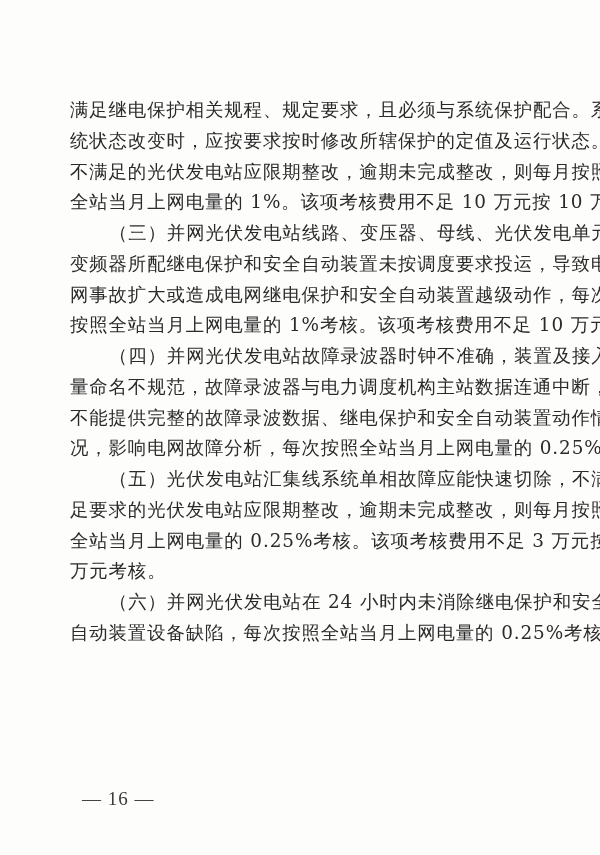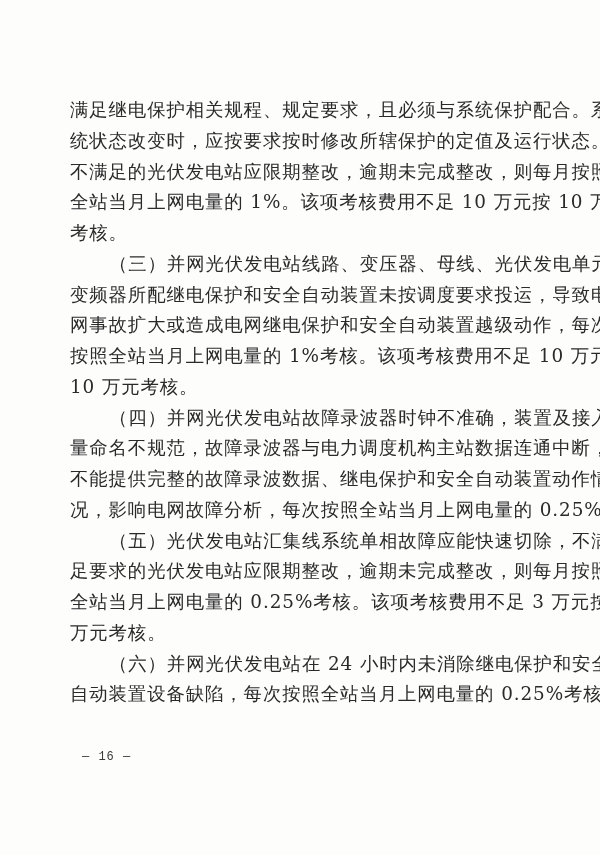--- a/index.html
+++ b/index.html
@@ -35,47 +35,45 @@
       display: block;
       white-space: nowrap;
       height: 30.75px;
     }
     .line.indent {
       padding-left: 39px;
     }
     .page-number {
       position: absolute;
       left: 82px;
-      top: 750px;
-      font-family: Liberation Mono, monospace;
-      font-size: 12px;
+      top: 788px;
+      font-family: Liberation Serif, serif;
+      font-size: 19px;
       color: #3a3a3a;
       letter-spacing: 1px;
     }
   </style>
 </head>
 <body>
 
 <div class="page">
   <div class="body-text">
 
     <div>
       <span class="line">满足继电保护相关规程、规定要求，且必须与系统保护配合。系</span>
       <span class="line">统状态改变时，应按要求按时修改所辖保护的定值及运行状态。</span>
       <span class="line">不满足的光伏发电站应限期整改，逾期未完成整改，则每月按照</span>
       <span class="line">全站当月上网电量的 1%。该项考核费用不足 10 万元按 10 万元</span>
-      <span class="line">考核。</span>
     </div>
 
     <div>
       <span class="line indent">（三）并网光伏发电站线路、变压器、母线、光伏发电单元、</span>
       <span class="line">变频器所配继电保护和安全自动装置未按调度要求投运，导致电</span>
       <span class="line">网事故扩大或造成电网继电保护和安全自动装置越级动作，每次</span>
       <span class="line">按照全站当月上网电量的 1%考核。该项考核费用不足 10 万元按</span>
-      <span class="line">10 万元考核。</span>
     </div>
 
     <div>
       <span class="line indent">（四）并网光伏发电站故障录波器时钟不准确，装置及接入</span>
       <span class="line">量命名不规范，故障录波器与电力调度机构主站数据连通中断，</span>
       <span class="line">不能提供完整的故障录波数据、继电保护和安全自动装置动作情</span>
       <span class="line">况，影响电网故障分析，每次按照全站当月上网电量的 0.25%考</span>
     </div>
 
     <div>

